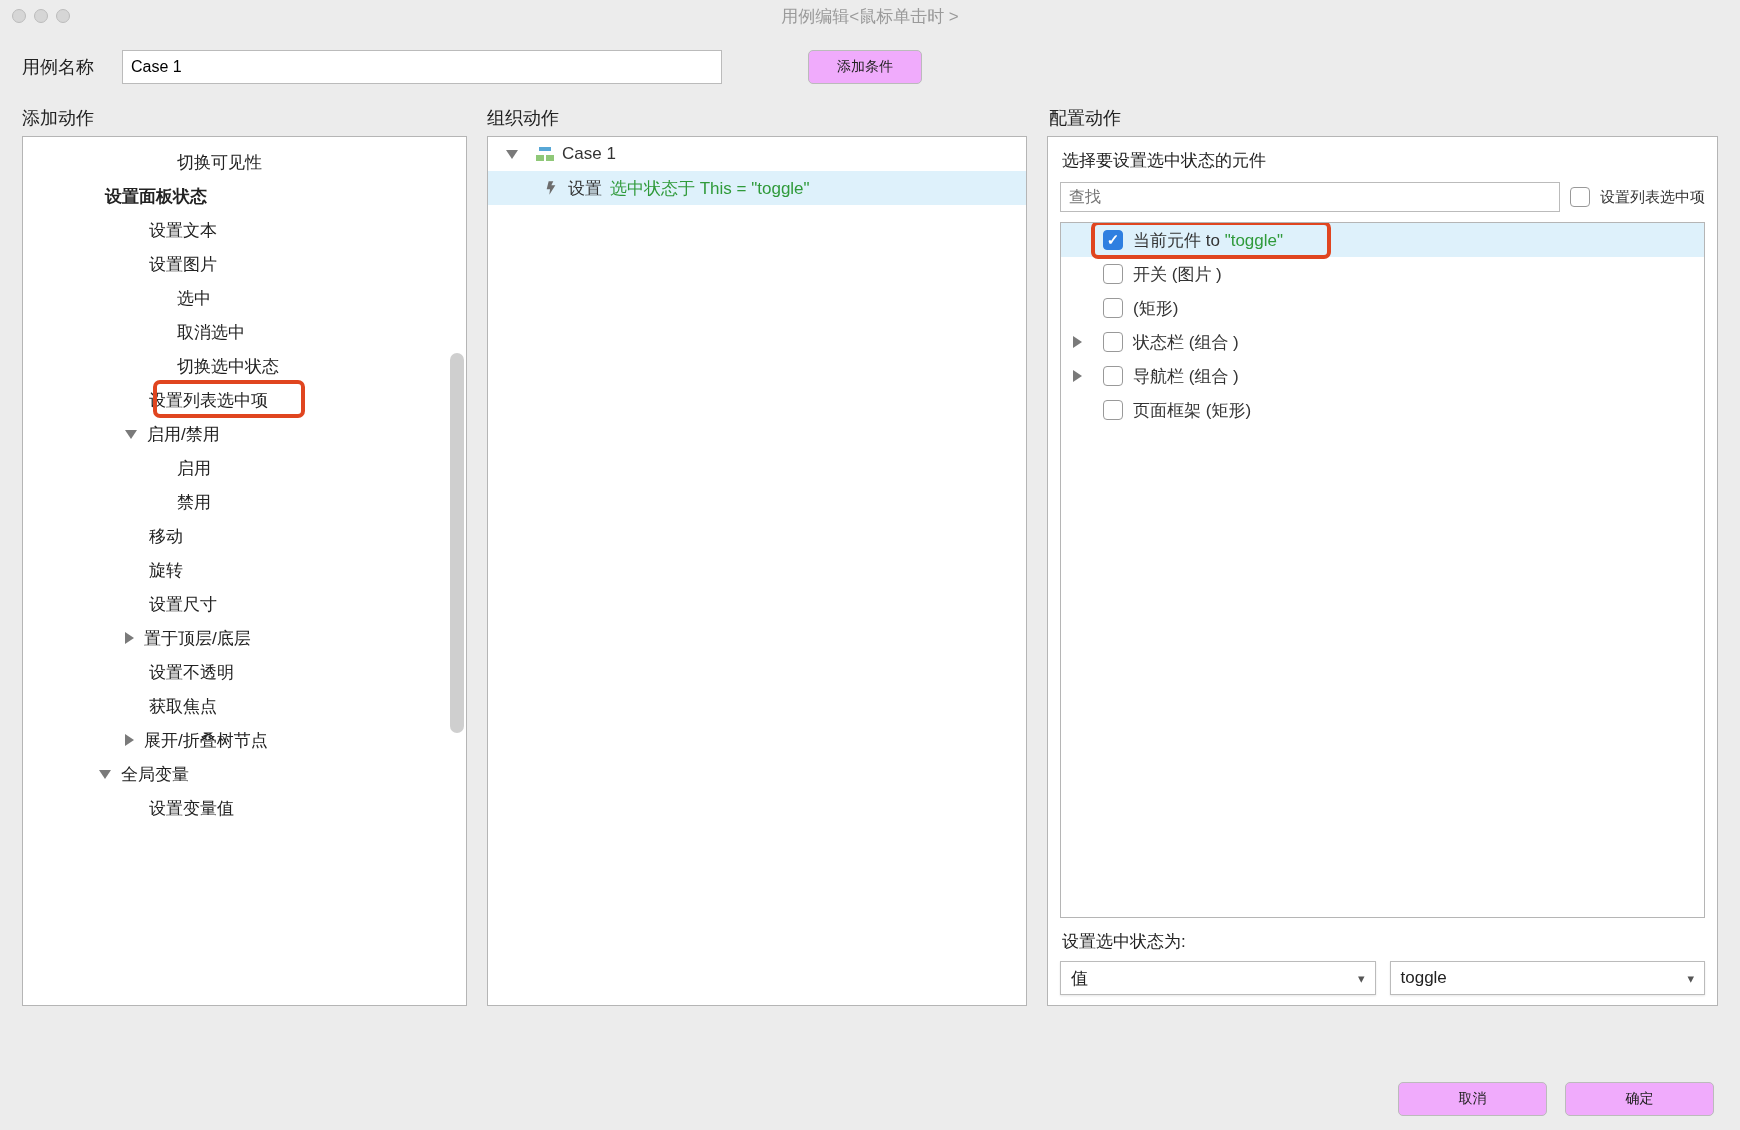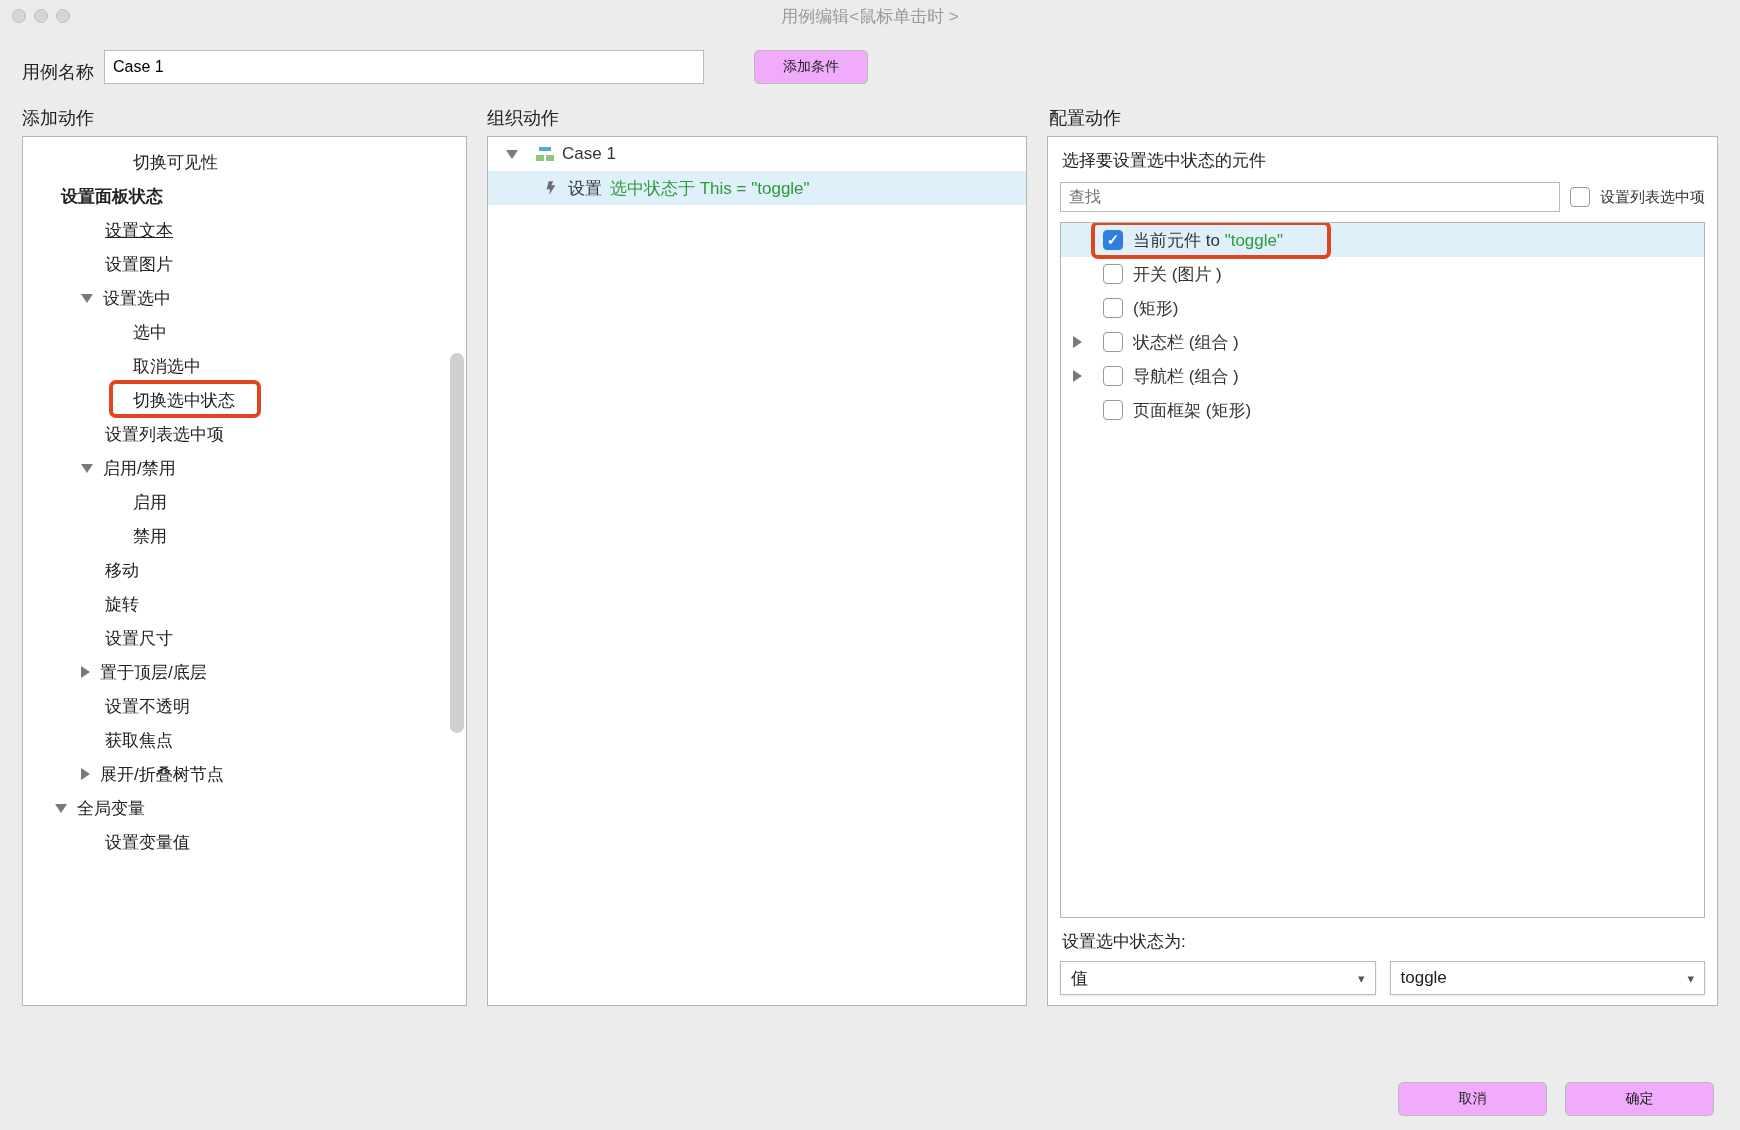--- a/index.html
+++ b/index.html
@@ -30,21 +30,21 @@
     .traffic { display: flex; gap: 8px; align-items: center; }
     .traffic .dot {
       width: 14px; height: 14px; border-radius: 50%;
       background: #d6d6d6; border: 1px solid #bcbcbc;
     }
     .title-text {
       position: absolute; left: 0; right: 0; text-align: center;
       color: #9a9a9a; font-size: 17px;
     }
     .toprow {
-      display: flex; align-items: flex-end; gap: 10px;
+      display: flex; align-items: center; gap: 28px;
       padding: 18px 22px 8px 22px;
     }
     .toprow label { font-size: 18px; color: #222; }
     .text-input {
       border: 1px solid #bbb; background: #fff; height: 34px;
       padding: 0 8px; font-size: 16px; outline: none;
     }
     .casename-input { width: 600px; }
     .btn {
       background: #f0abfc; border: 1px solid #bbb; border-radius: 5px;
@@ -61,21 +61,21 @@
     }
     .panel {
       background: #fff; border: 1px solid #b5b5b5;
       display: flex; flex-direction: column;
       position: relative;
     }
     .col1 { width: 445px; height: 870px; }
     .col2 { width: 540px; height: 870px; }
     .col3 { flex: 1; height: 870px; }
     
-    .tree-scroll { overflow-y: auto; flex: 1; padding: 8px 0; position: relative;}
+    .tree-scroll { overflow-y: auto; flex: 1; padding: 8px 0; position: relative; margin-left: 44px;}
     .tree-item {
       display: flex; align-items: center; height: 34px;
       padding-left: 0; cursor: pointer;
       font-size: 17px; color: #222;
     }
     .expander {
       width: 0; height: 0; display: inline-block; margin-right: 10px;
     }
     .exp-open { border-left: 6px solid transparent; border-right: 6px solid transparent; border-top: 9px solid #7a7a7a; }
     .exp-closed { border-top: 6px solid transparent; border-bottom: 6px solid transparent; border-left: 9px solid #7a7a7a; }
@@ -180,29 +180,25 @@
 
     <div class="panel col1">
       <div class="tree-scroll" id="action-tree">
         <div class="scrollbar-fake"></div>
       <div class="tree-item" style="padding-left: 110px;">
             <span>切换可见性</span>
           </div>
           <div class="tree-item" style="padding-left: 38px; font-weight: bold;">
             <span>设置面板状态</span>
           </div>
-          <div class="tree-item" style="padding-left: 82px; text-decoration: underline;">
+          <div class="tree-item" style="padding-left: 82px;">
             <span>设置文本</span>
           </div>
           <div class="tree-item" style="padding-left: 82px;">
             <span>设置图片</span>
-          </div>
-          <div class="tree-item" style="padding-left: 82px;">
-            <span class="expander exp-open" style="margin-left: -24px; margin-right: 10px;"></span>
-            <span>设置选中</span>
           </div>
           <div class="tree-item" style="padding-left: 110px;">
             <span>选中</span>
           </div>
           <div class="tree-item" style="padding-left: 110px;">
             <span>取消选中</span>
           </div>
           <div class="tree-item" style="padding-left: 110px;">
             <span>切换选中状态</span>
           </div>

